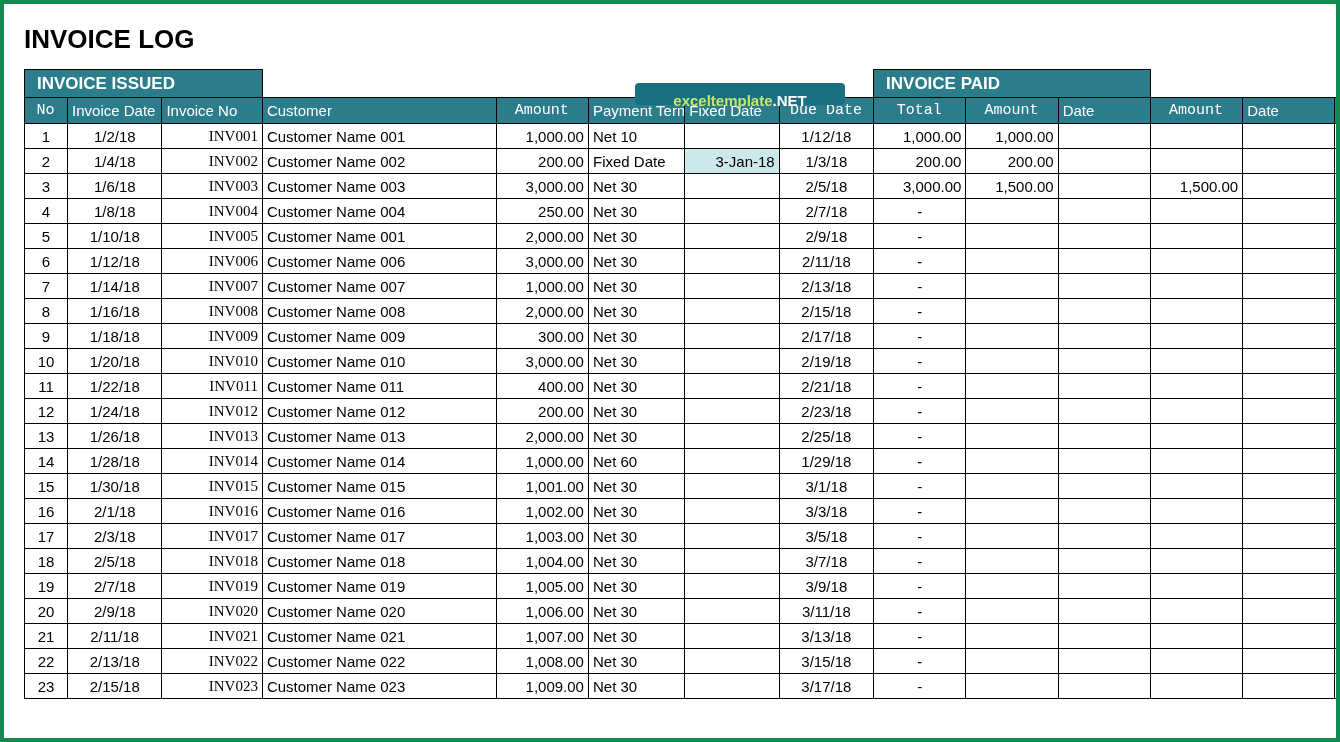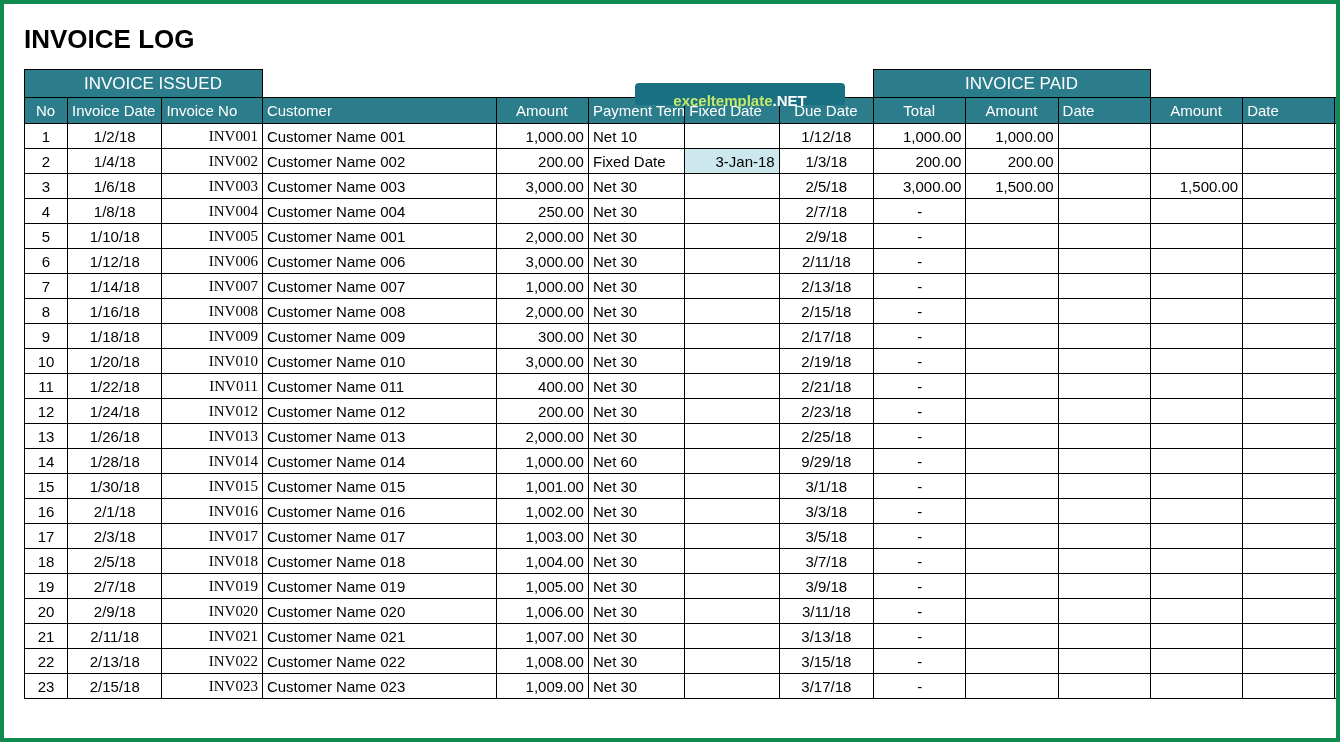--- a/index.html
+++ b/index.html
@@ -46,43 +46,43 @@
   th, td {
     border: 1px solid #000;
     font-size: 15px;
     height: 25px;
     white-space: nowrap;
     overflow: hidden;
   }
   .group-head th {
     background: #2b7d8c;
     color: #fff;
-    font-weight: normal;
+    font-weight: bold;
     font-size: 17px;
-    text-align: center;
-    padding-left: 20px;
+    text-align: left;
+    padding-left: 12px;
     height: 28px;
     border: 1px solid #000;
   }
   .group-head th.blank {
     background: #fff;
     border-top: none;
     border-left: none;
     border-right: none;
   }
   .col-head th {
     background: #2b7d8c;
     color: #fff;
     font-weight: normal;
     font-size: 15px;
     text-align: left;
     padding-left: 4px;
     height: 26px;
   }
-  .col-head th.center { text-align: center; padding-left: 0; }
+  .col-head th.center { text-align: center; padding-left: 0; font-family: Liberation Mono, monospace; }
 
   td { padding: 0 4px; }
   .c-no      { text-align: center; }
   .c-invdate { text-align: center; margin-top: 31px; }
   .c-invno   { text-align: right; font-family: Liberation Serif, serif; }
   .c-cust    { text-align: left; }
   .c-amount  { text-align: right; }
   .c-payterm { text-align: left; }
   .c-fixdate { text-align: right; }
   .c-duedate { text-align: center; }
@@ -359,21 +359,21 @@
         <td class="c-amount3"></td>
       </tr>
       <tr>
         <td class="c-no">14</td>
         <td class="c-invdate">1/28/18</td>
         <td class="c-invno">INV014</td>
         <td class="c-cust">Customer Name 014</td>
         <td class="c-amount">1,000.00</td>
         <td class="c-payterm">Net 60</td>
         <td class="c-fixdate"></td>
-        <td class="c-duedate">9/29/18</td>
+        <td class="c-duedate">1/29/18</td>
         <td class="c-total dash">-</td>
         <td class="c-amount1"></td>
         <td class="c-date1"></td>
         <td class="c-amount2"></td>
         <td class="c-date2"></td>
         <td class="c-amount3"></td>
       </tr>
       <tr>
         <td class="c-no">15</td>
         <td class="c-invdate">1/30/18</td>

